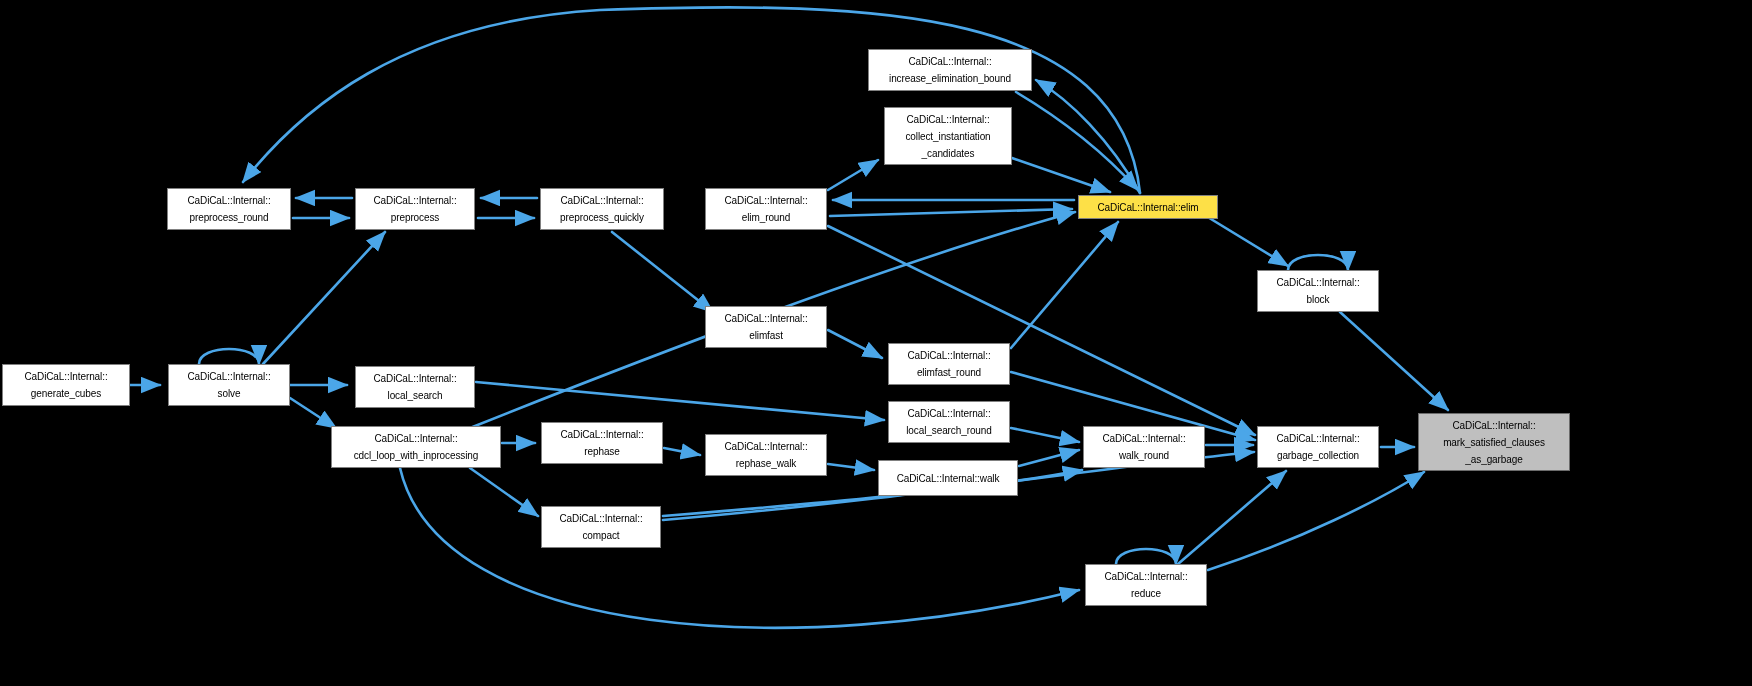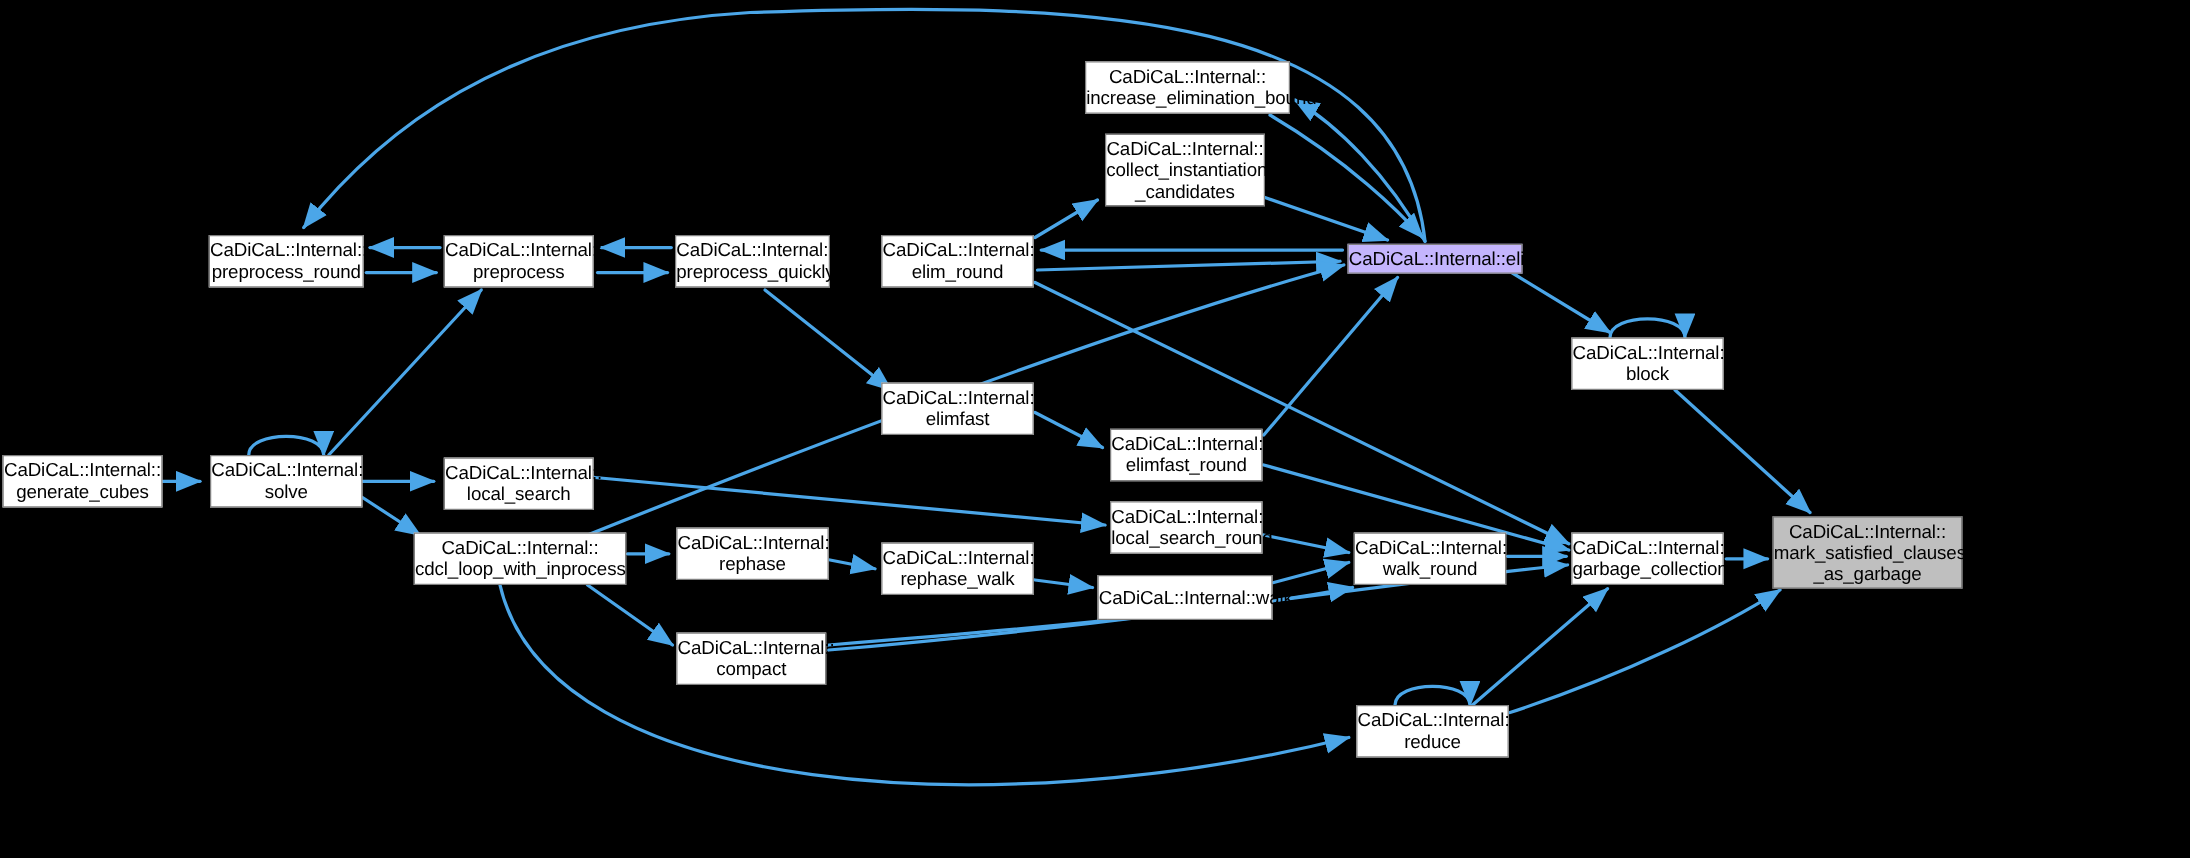--- a/index.html
+++ b/index.html
@@ -22,21 +22,21 @@
     width: 1752px;
     height: 686px;
     pointer-events: none;
   }
   .node {
     position: absolute;
     box-sizing: border-box;
     background: #ffffff;
     border: 1px solid #808080;
     color: #000000;
-    font-size: 15px;
+    font-size: 10px;
     line-height: 17px;
     text-align: center;
     display: flex;
     align-items: center;
     justify-content: center;
     white-space: pre-line;
     letter-spacing: -0.1px;
     z-index: 5;
   }
   .node.focus {
@@ -133,21 +133,21 @@
 elimfast</span></div>
       <div class="node" style="left: 888px; top: 343px; width: 122px; height: 42px; background: rgb(255, 255, 255); border-color: rgb(128, 128, 128);"><span class="node-label">CaDiCaL::Internal::
 elimfast_round</span></div>
       <div class="node" style="left: 705px; top: 188px; width: 122px; height: 42px; background: rgb(255, 255, 255); border-color: rgb(128, 128, 128);"><span class="node-label">CaDiCaL::Internal::
 elim_round</span></div>
       <div class="node" style="left: 884px; top: 107px; width: 128px; height: 58px; background: rgb(255, 255, 255); border-color: rgb(128, 128, 128);"><span class="node-label">CaDiCaL::Internal::
 collect_instantiation
 _candidates</span></div>
       <div class="node" style="left: 868px; top: 49px; width: 164px; height: 42px; background: rgb(255, 255, 255); border-color: rgb(128, 128, 128);"><span class="node-label">CaDiCaL::Internal::
 increase_elimination_bound</span></div>
-      <div class="node" style="left: 1078px; top: 195px; width: 140px; height: 24px; background: #c4b5fd; border-color: rgb(128, 128, 128);"><span class="node-label">CaDiCaL::Internal::elim</span></div>
+      <div class="node" style="left: 1078px; top: 195px; width: 140px; height: 24px; background: #fde047; border-color: rgb(128, 128, 128);"><span class="node-label">CaDiCaL::Internal::elim</span></div>
       <div class="node" style="left: 1257px; top: 270px; width: 122px; height: 42px; background: rgb(255, 255, 255); border-color: rgb(128, 128, 128);"><span class="node-label">CaDiCaL::Internal::
 block</span></div>
       <div class="node" style="left: 1083px; top: 426px; width: 122px; height: 42px; background: rgb(255, 255, 255); border-color: rgb(128, 128, 128);"><span class="node-label">CaDiCaL::Internal::
 walk_round</span></div>
       <div class="node" style="left: 1257px; top: 426px; width: 122px; height: 42px; background: rgb(255, 255, 255); border-color: rgb(128, 128, 128);"><span class="node-label">CaDiCaL::Internal::
 garbage_collection</span></div>
       <div class="node" style="left: 1085px; top: 564px; width: 122px; height: 42px; background: rgb(255, 255, 255); border-color: rgb(128, 128, 128);"><span class="node-label">CaDiCaL::Internal::
 reduce</span></div>
       <div class="node focus" style="left: 1418px; top: 413px; width: 152px; height: 58px; background: rgb(191, 191, 191);"><span class="node-label">CaDiCaL::Internal::
 mark_satisfied_clauses

